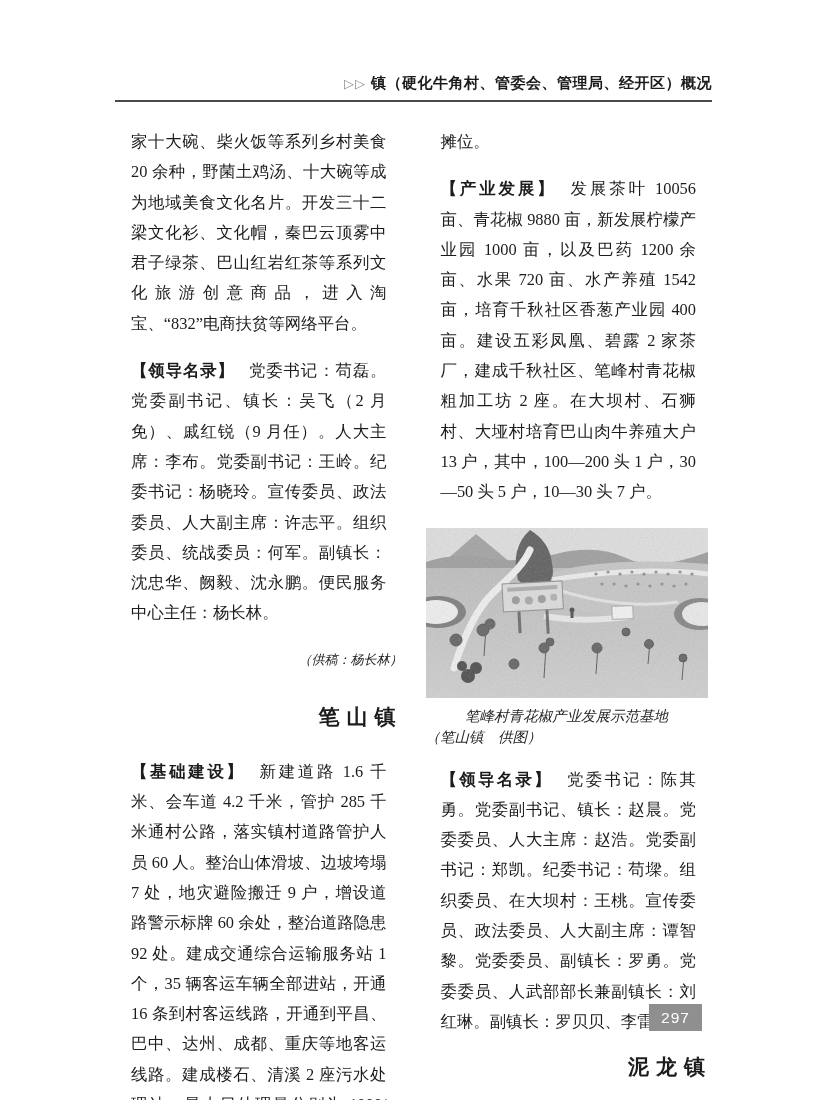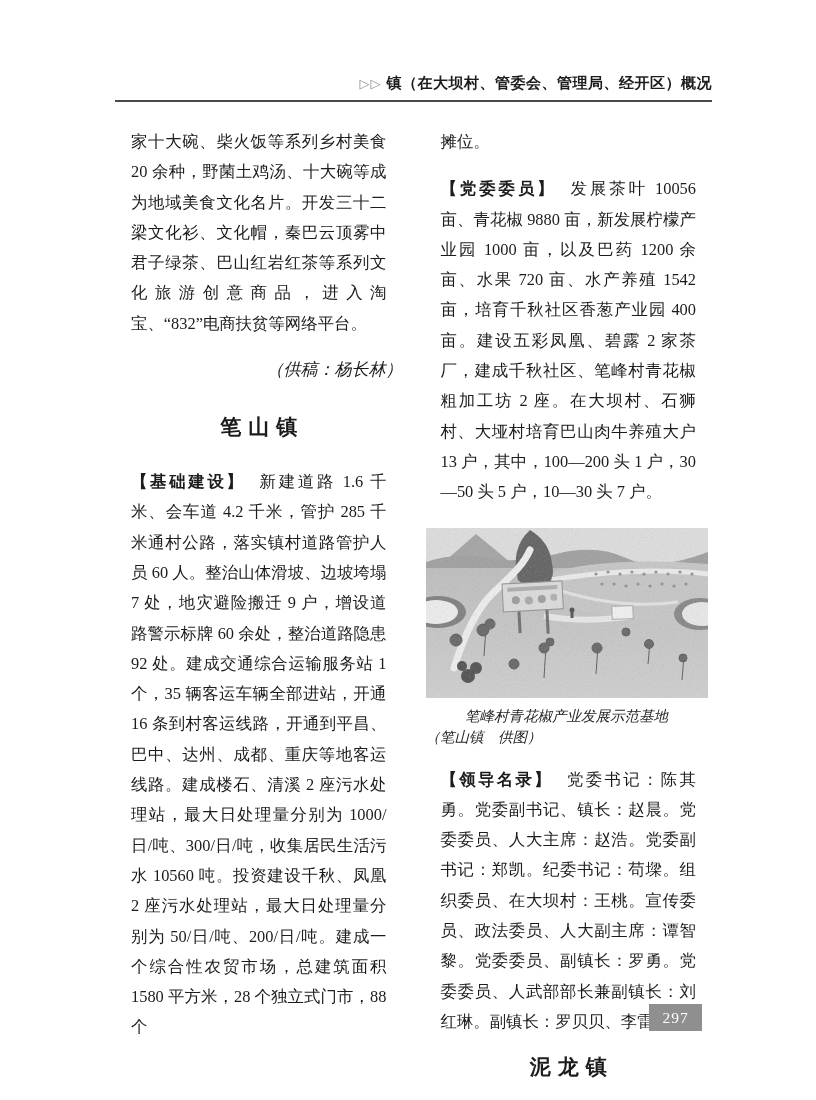--- a/index.html
+++ b/index.html
@@ -53,26 +53,26 @@
   }
   .label {
     font-family: "Liberation Sans", "DejaVu Sans", sans-serif;
     font-weight: 700;
     margin-right: 14px;
   }
   p.credit {
     margin: 0;
     text-align: right;
     font-style: italic;
-    font-size: 17px;
+    font-size: 13px;
     line-height: 30px;
   }
   h2.town {
     margin: 28px 0 25px 0;
-    text-align: center;
+    text-align: right;
     font-family: Liberation Mono, monospace;
     font-weight: 700;
     font-size: 21px;
     letter-spacing: 7px;
     text-indent: 7px; 
   }
   h2.town-right { margin: 14px 0 24px 0; }
   figure {
     margin: 20px 0 8px 1px;
     width: 282px;
@@ -88,51 +88,52 @@
   .cap1 { text-align: center; }
   .cap2 { padding-right: 8px; }
   .page-number {
     position: absolute;
     left: 649px;
     top: 1004px;
     width: 53px;
     height: 27px;
     background: #8f8f8f;
     color: #ffffff;
-    font-family: Liberation Serif, serif;
+    font-family: Liberation Sans, sans-serif;
     font-size: 15.5px;
     letter-spacing: 1px;
     display: flex;
     align-items: center;
     justify-content: center;
   }
 </style>
 </head>
 <body>
 
 <div class="page">
   <div class="content">
 
     <div class="page-header">
       <span class="marker">▷▷</span>
-      <span class="header-title">镇（在大坝村、管委会、管理局、经开区）概况</span>
+      <span class="header-title">镇（硬化牛角村、管委会、管理局、经开区）概况</span>
     </div>
 
     <div class="columns">
 
       <div class="col">
         <p class="body">家十大碗、柴火饭等系列乡村美食 20 余种，野菌土鸡汤、十大碗等成为地域美食文化名片。开发三十二梁文化衫、文化帽，秦巴云顶雾中君子绿茶、巴山红岩红茶等系列文化旅游创意商品，进入淘宝、“832”电商扶贫等网络平台。</p>
+        <p class="body"><span class="label">【领导名录】</span><span>党委书记：苟磊。党委副书记、镇长：吴飞（2 月免）、戚红锐（9 月任）。人大主席：李布。党委副书记：王岭。纪委书记：杨晓玲。宣传委员、政法委员、人大副主席：许志平。组织委员、统战委员：何军。副镇长：沈忠华、阙毅、沈永鹏。便民服务中心主任：杨长林。</span></p>
         <p class="credit">（供稿：杨长林）</p>
         <h2 class="town">笔山镇</h2>
         <p class="body"><span class="label">【基础建设】</span><span>新建道路 1.6 千米、会车道 4.2 千米，管护 285 千米通村公路，落实镇村道路管护人员 60 人。整治山体滑坡、边坡垮塌 7 处，地灾避险搬迁 9 户，增设道路警示标牌 60 余处，整治道路隐患 92 处。建成交通综合运输服务站 1 个，35 辆客运车辆全部进站，开通 16 条到村客运线路，开通到平昌、巴中、达州、成都、重庆等地客运线路。建成楼石、清溪 2 座污水处理站，最大日处理量分别为 1000/日/吨、300/日/吨，收集居民生活污水 10560 吨。投资建设千秋、凤凰 2 座污水处理站，最大日处理量分别为 50/日/吨、200/日/吨。建成一个综合性农贸市场，总建筑面积 1580 平方米，28 个独立式门市，88 个</span></p>
       </div>
 
       <div class="col">
         <p class="body">摊位。</p>
-        <p class="body"><span class="label">【党委委员】</span><span>发展茶叶 10056 亩、青花椒 9880 亩，新发展柠檬产业园 1000 亩，以及巴药 1200 余亩、水果 720 亩、水产养殖 1542 亩，培育千秋社区香葱产业园 400 亩。建设五彩凤凰、碧露 2 家茶厂，建成千秋社区、笔峰村青花椒粗加工坊 2 座。在大坝村、石狮村、大垭村培育巴山肉牛养殖大户 13 户，其中，100—200 头 1 户，30—50 头 5 户，10—30 头 7 户。</span></p>
+        <p class="body"><span class="label">【产业发展】</span><span>发展茶叶 10056 亩、青花椒 9880 亩，新发展柠檬产业园 1000 亩，以及巴药 1200 余亩、水果 720 亩、水产养殖 1542 亩，培育千秋社区香葱产业园 400 亩。建设五彩凤凰、碧露 2 家茶厂，建成千秋社区、笔峰村青花椒粗加工坊 2 座。在大坝村、石狮村、大垭村培育巴山肉牛养殖大户 13 户，其中，100—200 头 1 户，30—50 头 5 户，10—30 头 7 户。</span></p>
 
         <figure>
           <svg width="282" height="170" viewBox="0 0 282 170" xmlns="http://www.w3.org/2000/svg">
             <defs>
               <filter id="grain" x="0" y="0" width="100%" height="100%">
                 <feTurbulence type="fractalNoise" baseFrequency="0.55" numOctaves="2" stitchTiles="stitch"></feTurbulence>
                 <feColorMatrix type="saturate" values="0"></feColorMatrix>
               </filter>
               <linearGradient id="fieldg" x1="0" y1="0" x2="0" y2="1">
                 <stop offset="0" stop-color="#bdbdbd"></stop>

